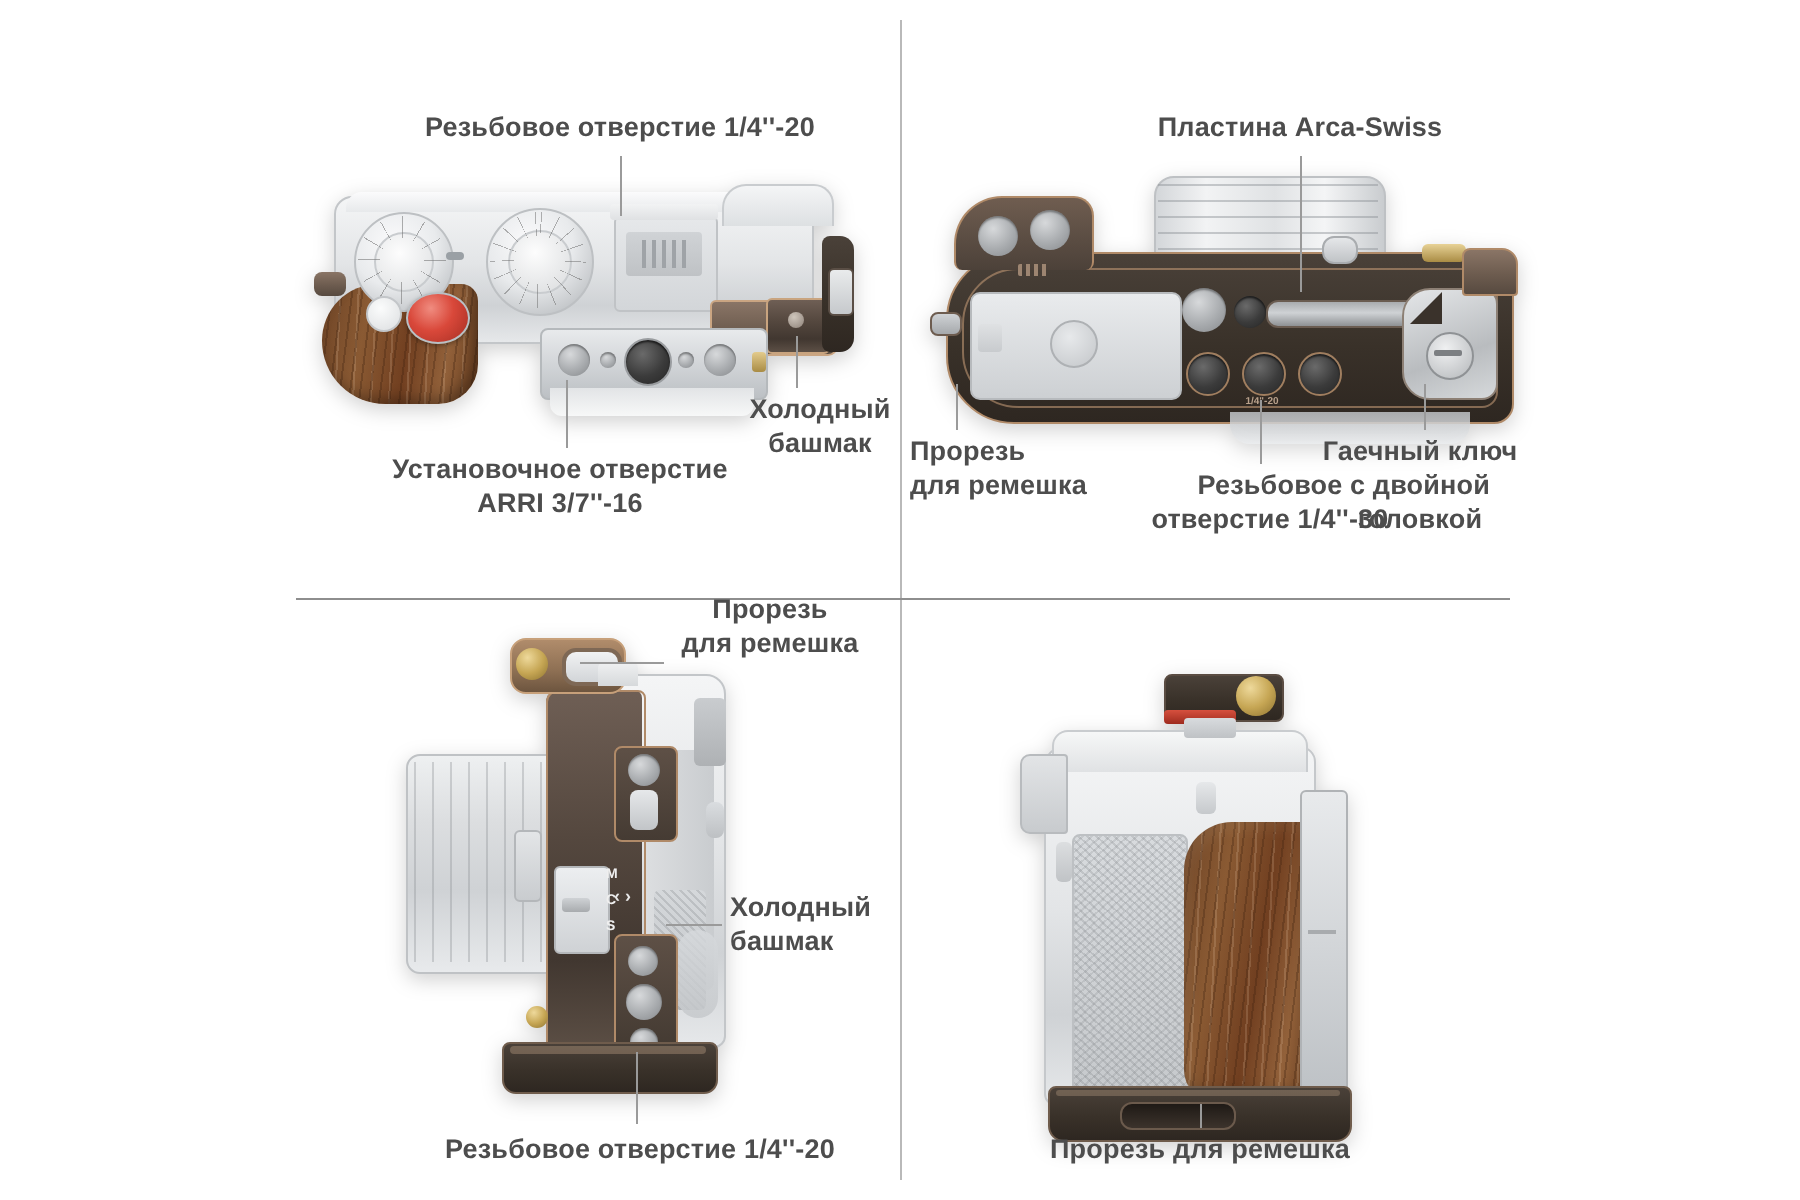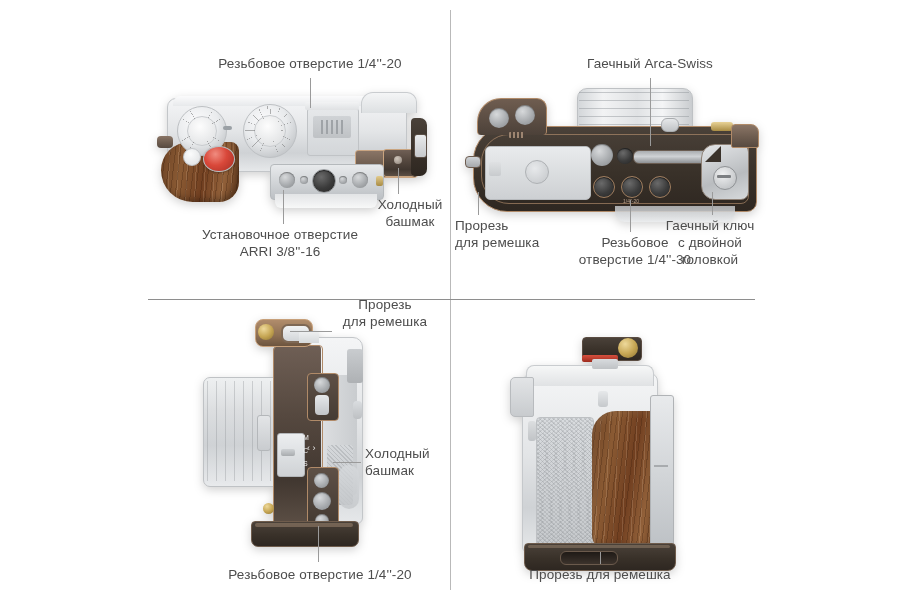--- a/index.html
+++ b/index.html
@@ -4,21 +4,21 @@
 <style>
   html,body{margin:0;padding:0;}
   body{
     width:900px;height:600px;
     background:#ffffff;
     font-family:"Liberation Sans","DejaVu Sans",sans-serif;
     color:#4d4d4d;
     overflow:hidden;
     position:relative;
   }
-  .stage{position:absolute;inset:0;}
+  .stage{position:absolute;inset:0;font-weight:bold;}
   .divider-v{
     position:absolute;left:450px;top:10px;width:1px;height:580px;
     background:#b9b9b9;
   }
   .divider-h{
     position:absolute;left:148px;top:299px;width:607px;height:1px;
     background:#8e8e8e;
   }
   .label{
     position:absolute;
@@ -157,21 +157,21 @@
       <div class="part hole-l" style="left:197px;top:82px;width:16px;height:16px;"></div>
 
       <div class="part" style="left:221px;top:86px;width:7px;height:10px;border-radius:2px;
                   background:linear-gradient(180deg,#e3cb8d,#a98c44);"></div>
     </div>
 
     <div class="label lbl-c" style="left:180px;top:55px;width:260px;">Резьбовое отверстие 1/4''-20</div>
     <div class="leader v" style="left:310px;top:78px;height:30px;"></div>
 
     <div class="label lbl-c" style="left:160px;top:226px;width:240px;">Установочное отверстие
-ARRI 3/8''-16</div>
+ARRI 3/7''-16</div>
     <div class="leader v" style="left:283px;top:190px;height:34px;"></div>
 
     <div class="label lbl-c" style="left:370px;top:196px;width:80px;">Холодный
 башмак</div>
     <div class="leader v" style="left:398px;top:168px;height:26px;"></div>
   </div>
 
   <div>
 
     <div class="part shadow-soft" style="left:465px;top:88px;width:300px;height:130px;">
@@ -231,21 +231,21 @@
                   background:linear-gradient(180deg,#e8d296,#a98c44);"></div>
       <div class="part bronze-l" style="left:266px;top:36px;width:26px;height:22px;border-radius:4px 8px 2px 2px;border:1px solid #b08a68;"></div>
 
       <div class="part" style="left:196px;top:30px;width:16px;height:12px;border-radius:6px;
                   background:linear-gradient(180deg,#e5e7e9,#c0c3c6);border:1px solid #a9acaf;"></div>
 
       <div class="part" style="left:150px;top:118px;width:120px;height:16px;border-radius:0 0 10px 10px;
                   background:linear-gradient(180deg,#bfc2c5,#eceef0);opacity:.85;"></div>
     </div>
 
-    <div class="label lbl-c" style="left:540px;top:55px;width:220px;">Гаечный Arca-Swiss</div>
+    <div class="label lbl-c" style="left:540px;top:55px;width:220px;">Пластина Arca-Swiss</div>
     <div class="leader v" style="left:650px;top:78px;height:68px;"></div>
 
     <div class="label lbl-l" style="left:455px;top:217px;width:120px;">Прорезь
 для ремешка</div>
     <div class="leader v" style="left:478px;top:192px;height:23px;"></div>
 
     <div class="label lbl-c" style="left:560px;top:234px;width:150px;">Резьбовое
 отверстие 1/4''-30</div>
     <div class="leader v" style="left:630px;top:200px;height:32px;"></div>
 

